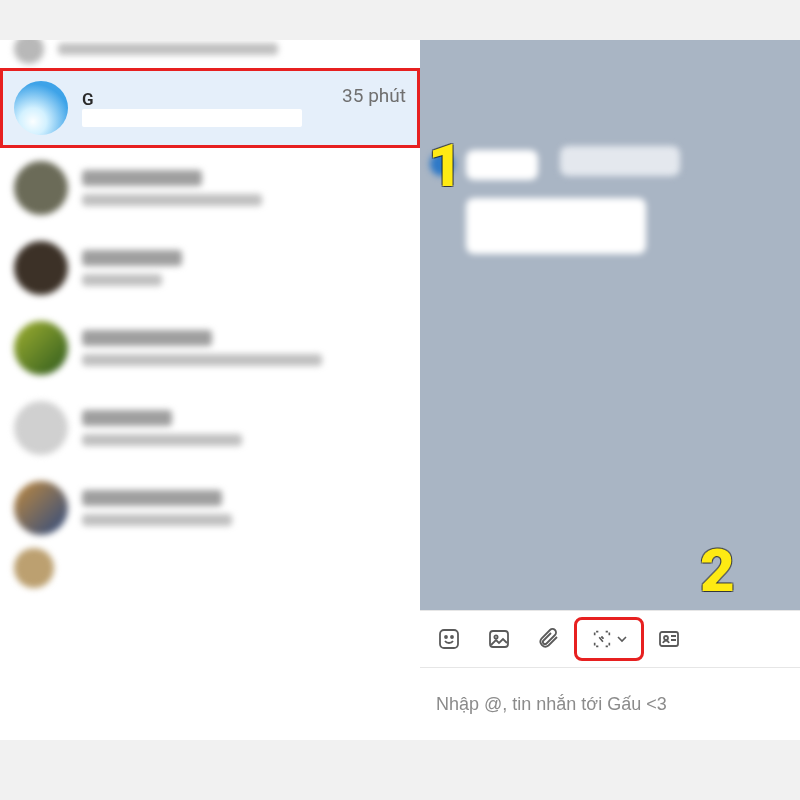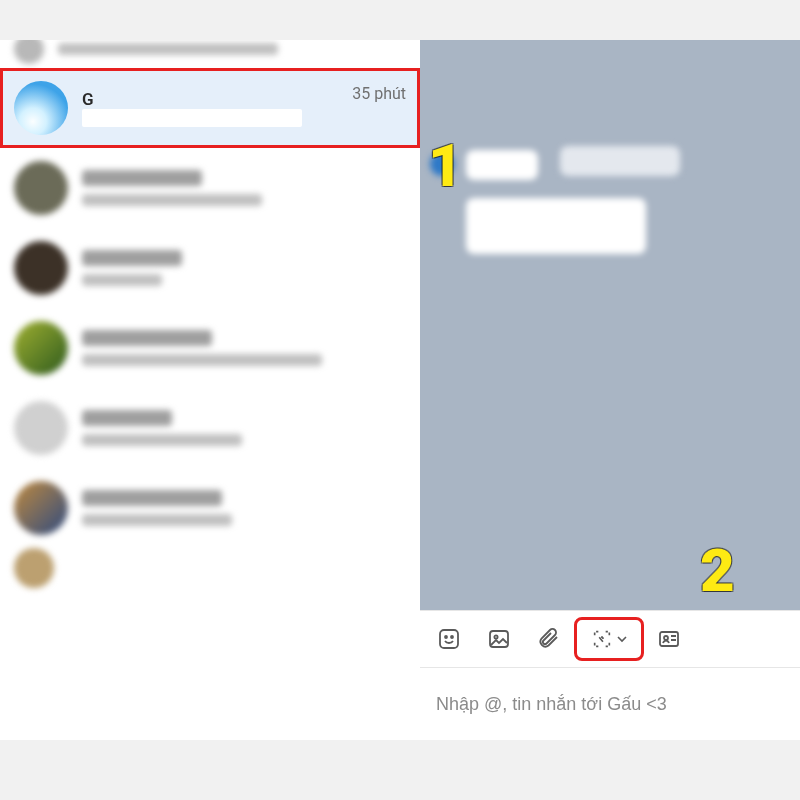--- a/index.html
+++ b/index.html
@@ -69,21 +69,21 @@
     font-weight: 600;
     color: var(--txt-main);
     white-space: nowrap;
   }
   .row-sub {
     font-size: 14px;
     color: var(--txt-muted);
     white-space: nowrap;
   }
   .row-time {
-    font-size: 16px;
+    font-size: 19px;
     color: var(--txt-muted);
     white-space: nowrap;
     align-self: flex-start;
     margin-top: 6px;
   }
   .chat-row.selected .row-name,
   .chat-row.selected .row-sub,
   .chat-row.selected .row-time { filter: none; }
   .chat-row.selected .row-sub {
     background: #fff;

